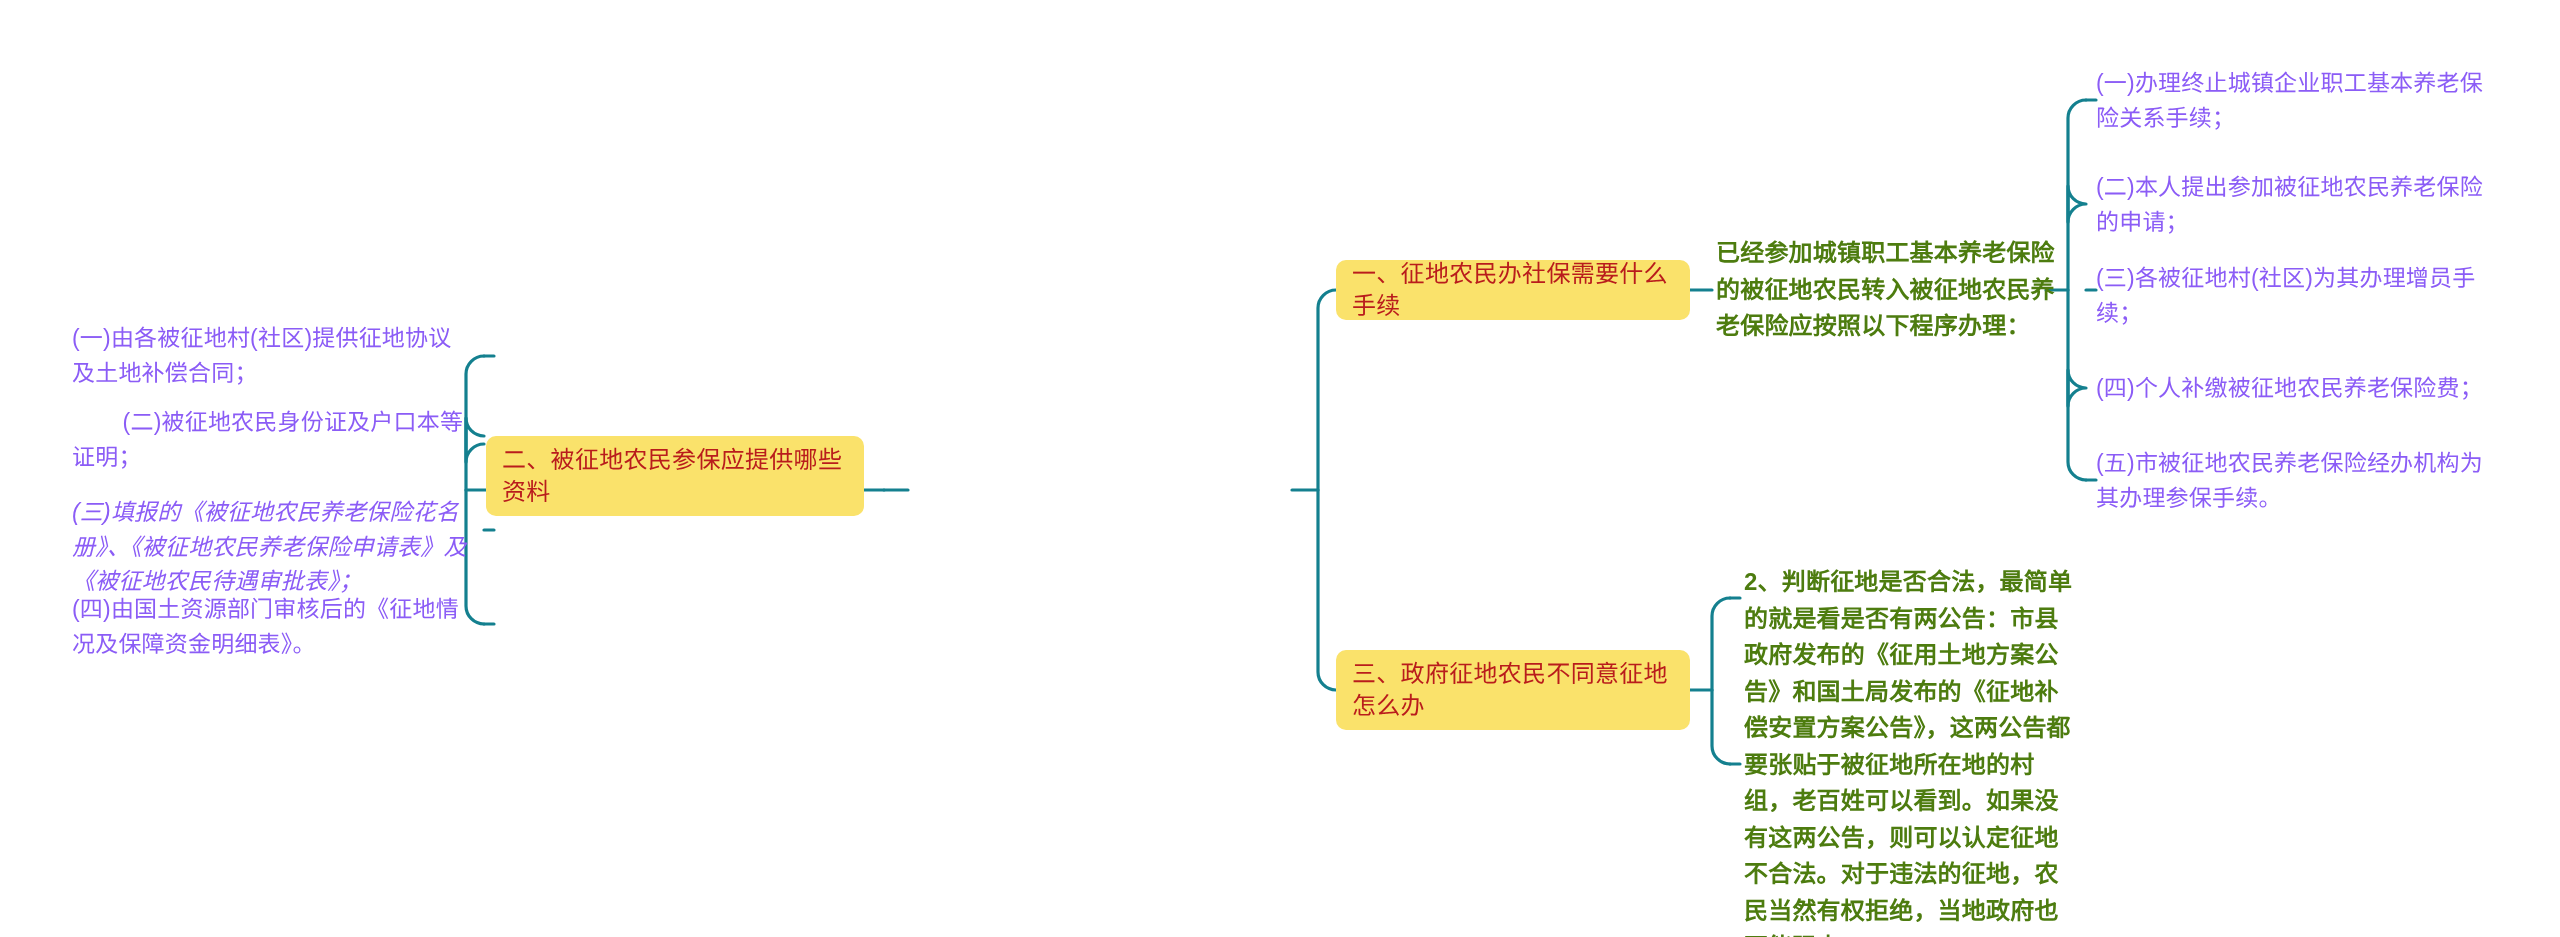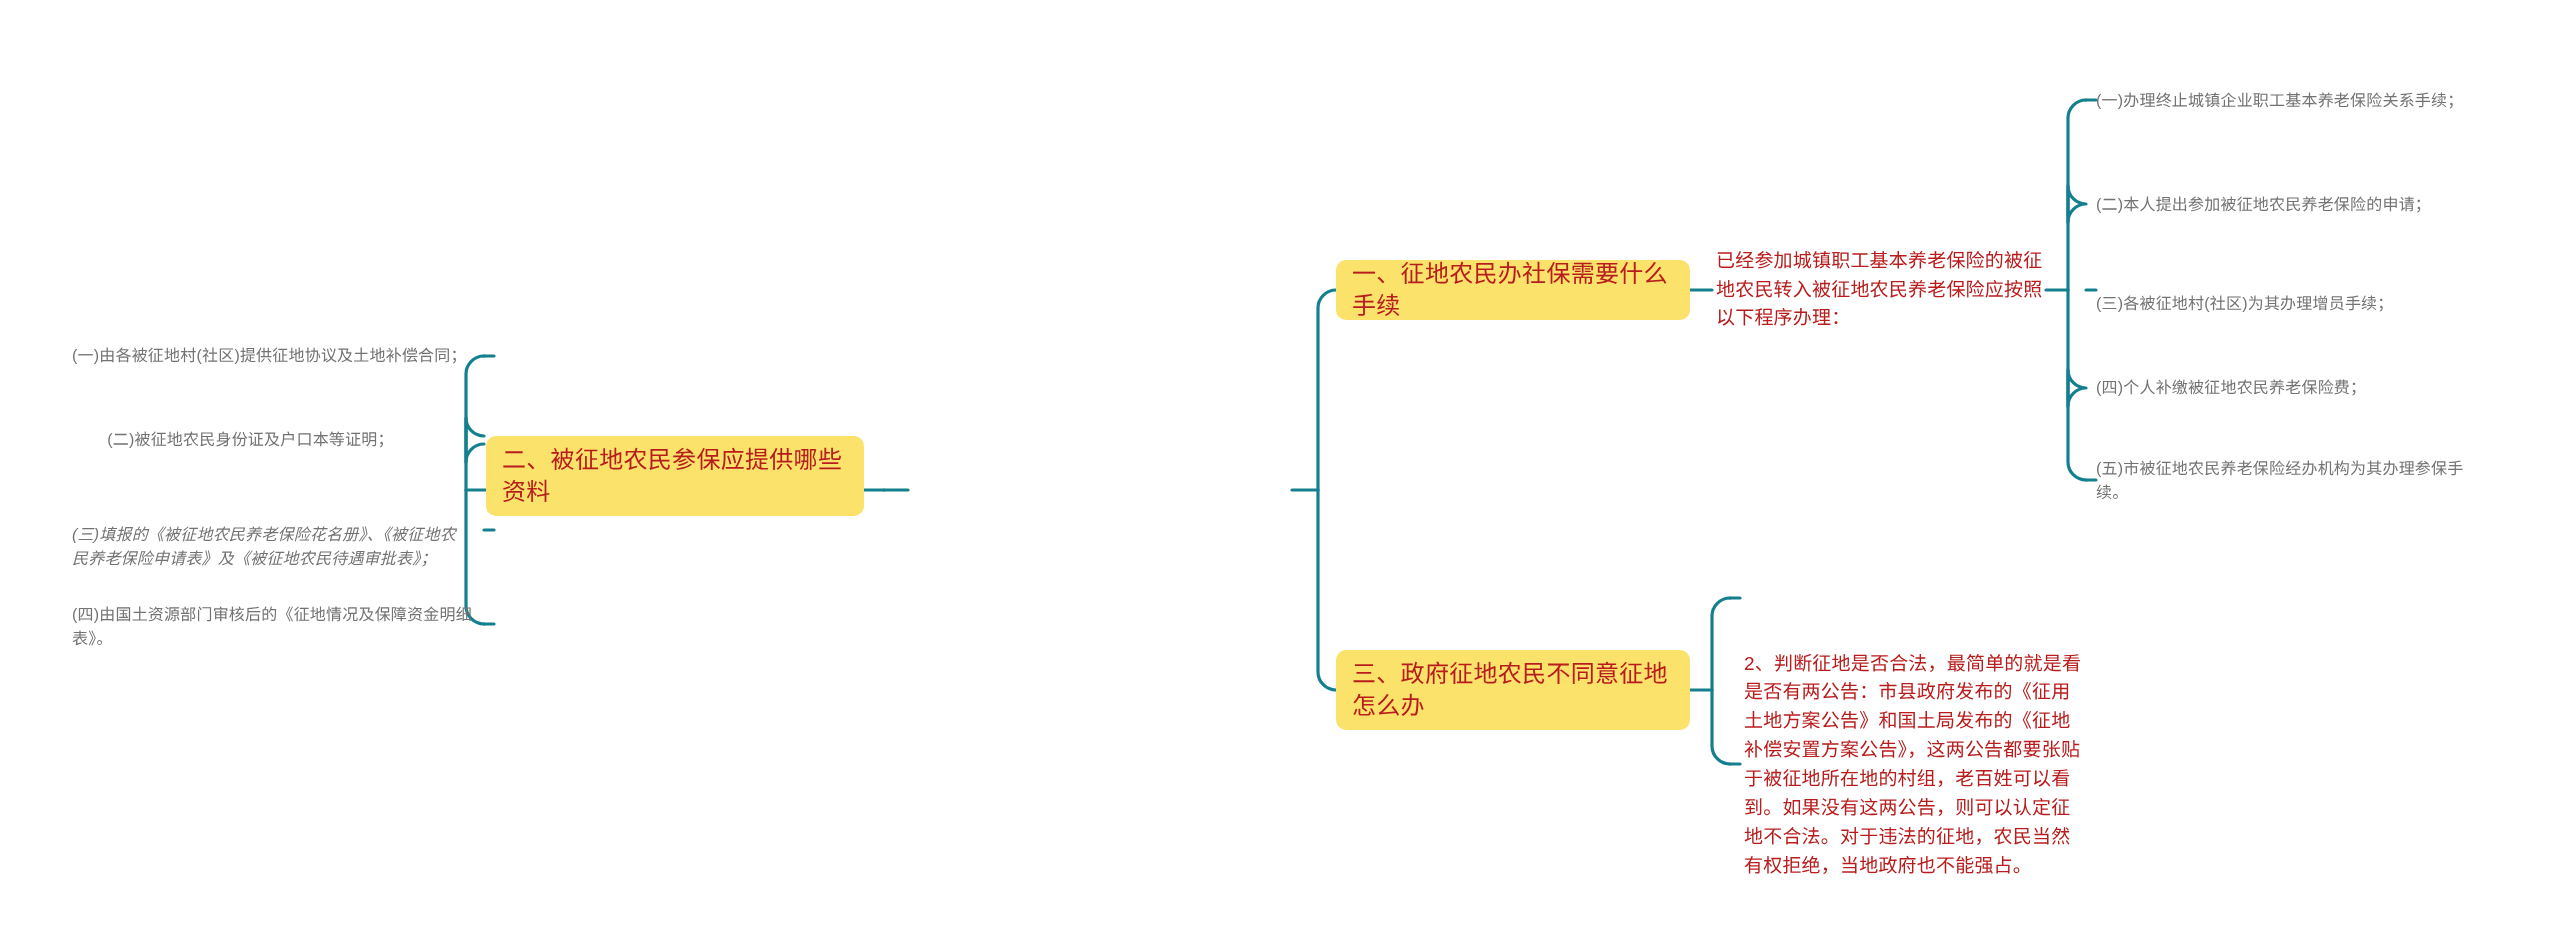--- a/index.html
+++ b/index.html
@@ -67,48 +67,49 @@
     border-radius: 10px;
     display: flex;
     align-items: center;
     font-size: 24px;
     line-height: 1.32;
     padding: 12px 16px;
     letter-spacing: 0.3px;
   }
 
   .node-leaf {
-    color: #737373;
-    font-size: 16px;
+    color: #8b5cf6;
+    font-size: 23px;
     line-height: 1.52;
     letter-spacing: 0.2px;
     display: flex;
     align-items: center;
     background: transparent;
   }
   .node-leaf .leaf-text {
     display: block;
     width: 100%;
     white-space: pre-wrap;
     word-break: break-all;
   }
   .leaf-indent {
     text-indent: 2.2em;
   }
 
   
   .node-note {
-    color: #b91c1c;
-    font-size: 19px;
+    color: #4d7c0f;
+    font-size: 24px;
     line-height: 1.52;
     letter-spacing: 0.2px;
     display: flex;
     align-items: center;
     white-space: pre-wrap;
     word-break: break-all;
+    font-weight: bold;
   }
 </style>
 </head>
 <body>
 
 <div id="mindmap">
 
   <svg id="connectors" viewBox="0 0 2560 937" width="2560" height="937" xmlns="http://www.w3.org/2000/svg">
 
     <path d="M 1292 490 L 1318 490"></path>
@@ -172,21 +173,21 @@
   </div>
 
   <div class="node node-leaf" style="left:2096px; top:68px; width:396px; height:66px;">
     <span class="leaf-text">(一)办理终止城镇企业职工基本养老保险关系手续；</span>
   </div>
 
   <div class="node node-leaf" style="left:2096px; top:172px; width:396px; height:66px;">
     <span class="leaf-text">(二)本人提出参加被征地农民养老保险的申请；</span>
   </div>
 
-  <div class="node node-leaf" style="left:2096px; top:280px; width:396px; height:48px;justify-content:center;">
+  <div class="node node-leaf" style="left:2096px; top:272px; width:396px; height:48px;justify-content:center;">
     <span class="leaf-text">(三)各被征地村(社区)为其办理增员手续；</span>
   </div>
 
   <div class="node node-leaf" style="left:2096px; top:364px; width:396px; height:48px;">
     <span class="leaf-text">(四)个人补缴被征地农民养老保险费；</span>
   </div>
 
   <div class="node node-leaf" style="left:2096px; top:448px; width:396px; height:66px;">
     <span class="leaf-text">(五)市被征地农民养老保险经办机构为其办理参保手续。</span>
   </div>

